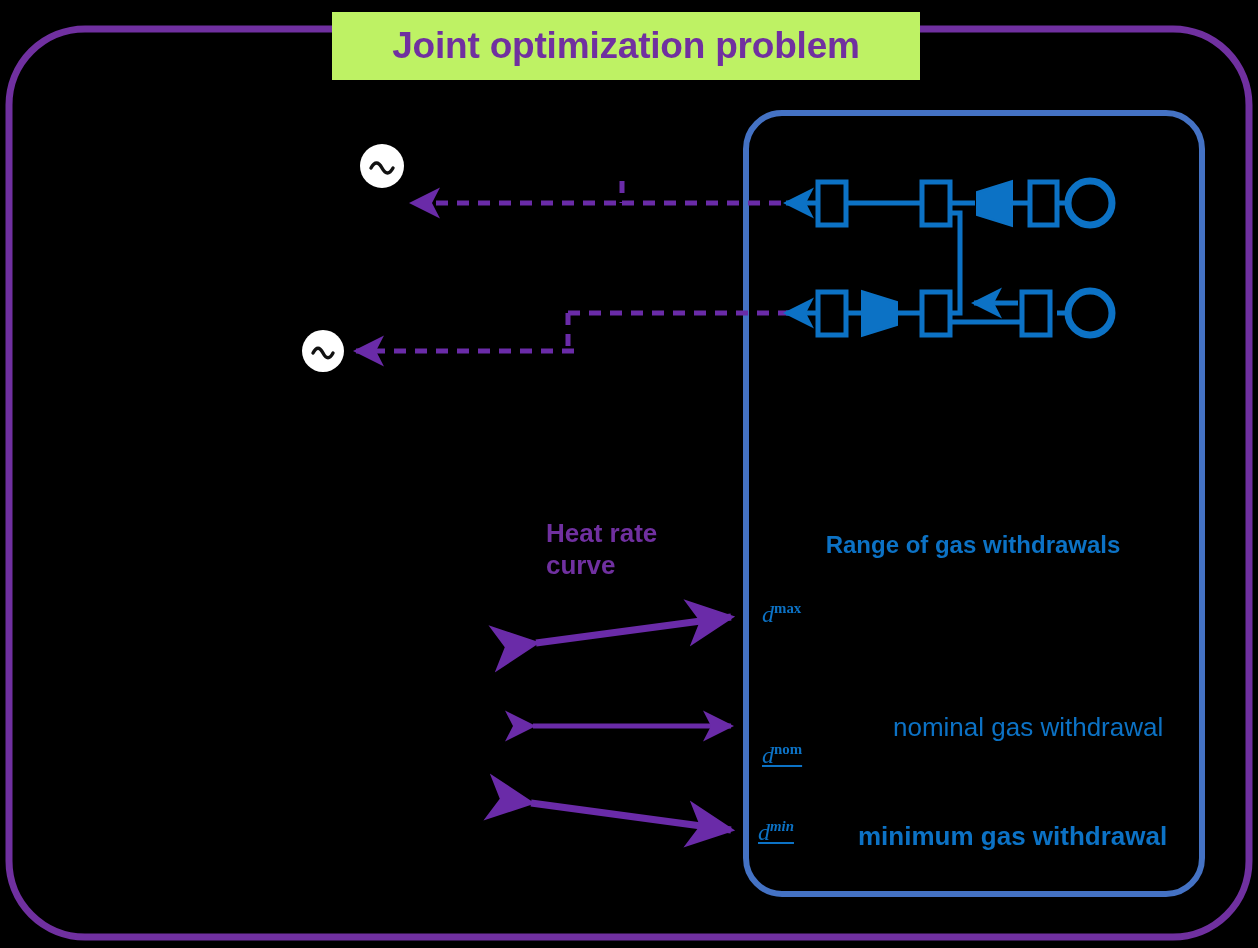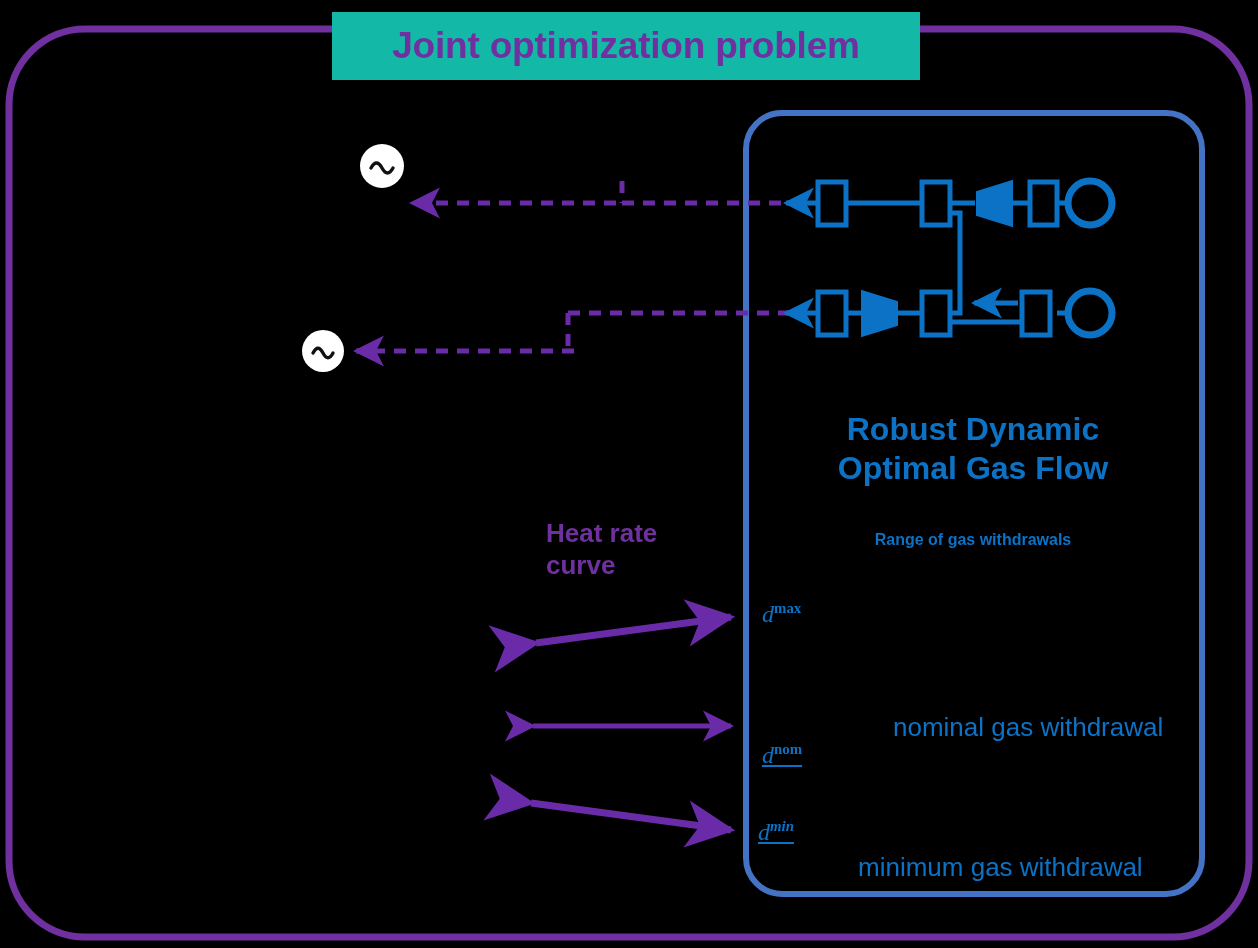--- a/index.html
+++ b/index.html
@@ -1,25 +1,25 @@
 <!DOCTYPE html>
 <html><head>
 <meta charset="utf-8">
 <style>
   html,body{margin:0;padding:0;background:#000;}
   #root{position:relative;width:1258px;height:948px;background:#000;overflow:hidden;
         font-family:"Liberation Sans",sans-serif;}
   #svg{position:absolute;inset:0;width:1258px;height:948px;}
-  #title-banner{position:absolute;left:332px;top:12px;width:588px;height:68px;background:#14b8a6;
+  #title-banner{position:absolute;left:332px;top:12px;width:588px;height:68px;background:#bef264;
       display:flex;align-items:center;justify-content:center;}
   #title-text{font-size:37px;font-weight:bold;color:#7030A0;letter-spacing:-0.2px;}
   #rdogf{position:absolute;left:744px;top:410px;width:458px;text-align:center;
       font-size:32px;font-weight:bold;color:#0C72C5;line-height:1.23;}
   #range-title{position:absolute;left:744px;top:531px;width:458px;text-align:center;
-      font-size:16px;font-weight:bold;color:#0C72C5;}
+      font-size:24px;font-weight:bold;color:#0C72C5;}
   .sym{position:absolute;color:#0C72C5;font-family:"Liberation Serif",serif;font-style:italic;
        font-size:24px;}
   .sym sup{font-size:0.62em;font-style:normal;font-weight:bold;}
   .sym sup.it{font-style:italic;}
   .desc{position:absolute;color:#0C72C5;font-size:26px;white-space:nowrap;}
   #heat-rate{position:absolute;left:546px;top:518px;width:180px;text-align:left;
       font-size:26px;font-weight:bold;color:#7030A0;line-height:1.22;}
 </style>
 </head>
 <body>
@@ -127,39 +127,35 @@
     </g>
     <g>
       <path d="M531,803 L731,830" stroke="#6A2BA8" stroke-width="7" fill="none" marker-start="url(#ah-purple-s)" marker-end="url(#ah-purple-s)"></path>
     </g>
   </svg>
 
   <div id="title-banner">
     <span id="title-text">Joint optimization problem</span>
   </div>
 
-  <div id="rdogf">
-    <div>Robust Dynamic</div>
-    <div>Optimal Gas Flow</div>
-  </div>
 
   <div id="range-title">Range of gas withdrawals</div>
 
   <div class="sym" style="left:762px;top:600px;">
     <span>d</span><sup>max</sup>
   </div>
 
   <div class="sym" style="left:762px;top:741px;text-decoration:underline;">
     <span>d</span><sup>nom</sup>
   </div>
   <div class="desc" style="left:857px;top:712px;margin-left:36px;">nominal gas withdrawal</div>
 
   <div class="sym" style="left:758px;top:818px;text-decoration:underline;">
     <span>d</span><sup class="it">min</sup>
   </div>
-  <div class="desc" style="left:858px;top:852px;">minimum gas withdrawal</div>
+  <div class="desc" style="left:858px;top:821px;font-weight:bold;">minimum gas withdrawal</div>
 
   <div id="heat-rate">
     <div>Heat rate</div>
     <div>curve</div>
   </div>
 
 </div>
 
 </body></html>

